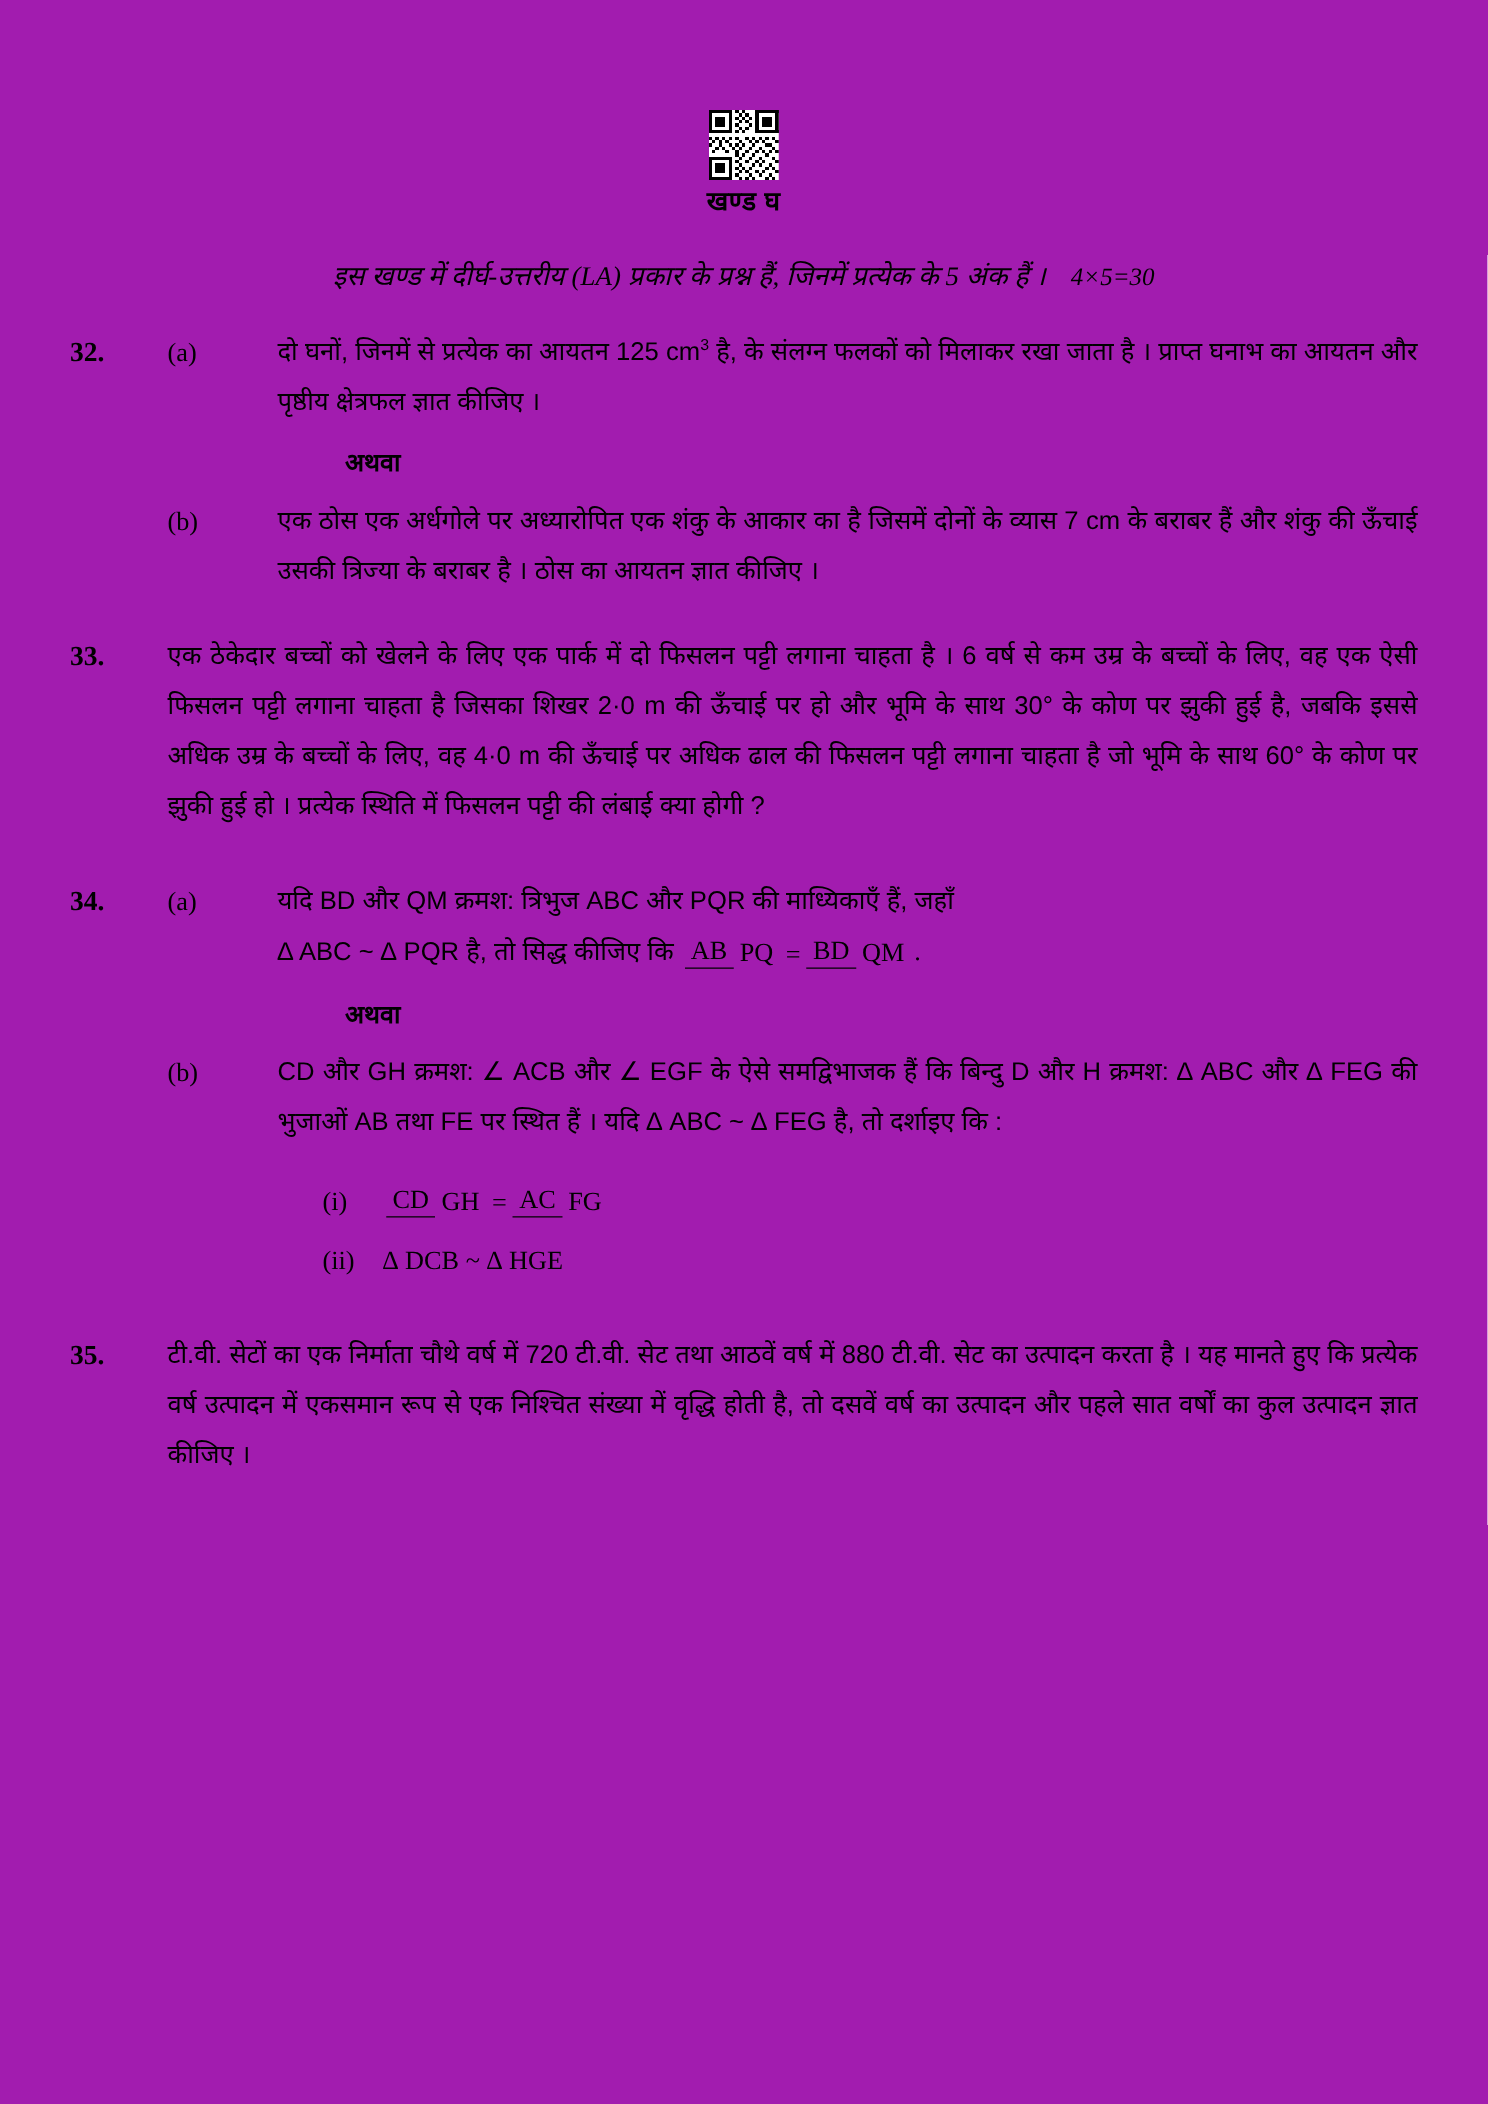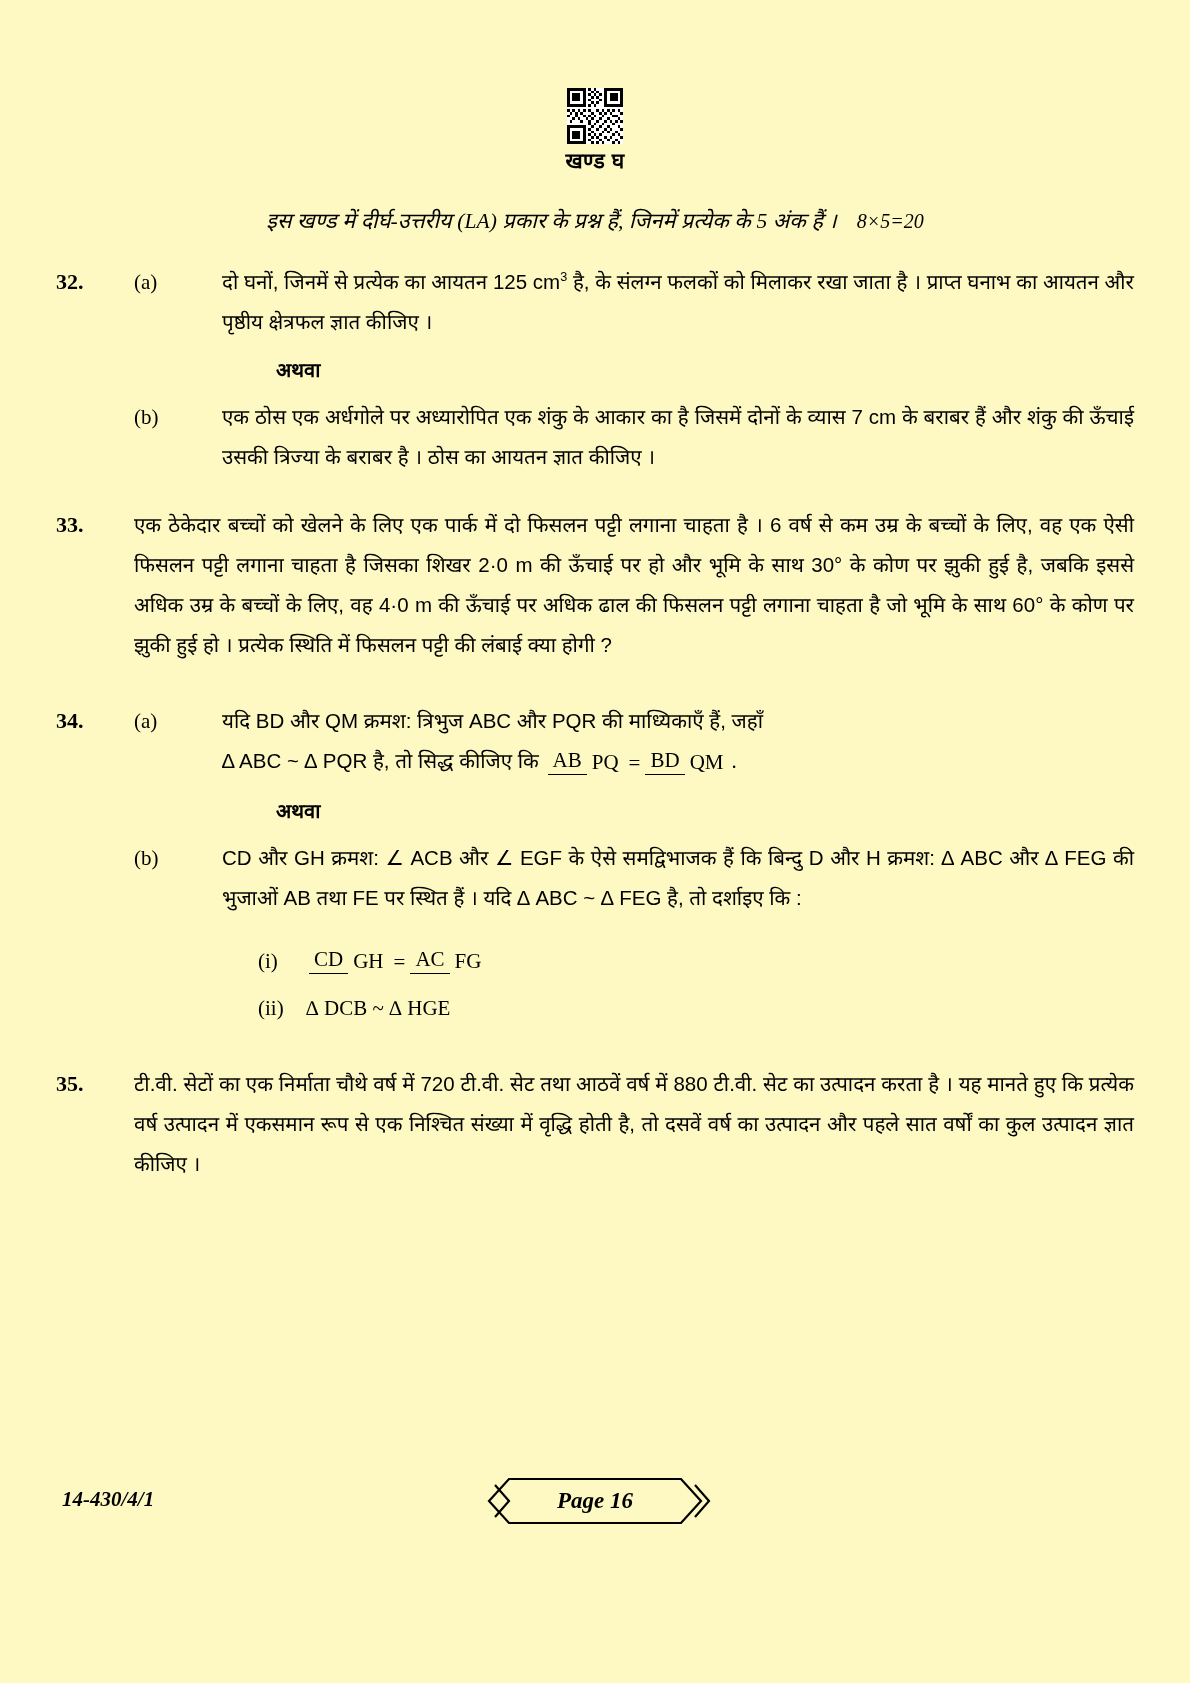--- a/index.html
+++ b/index.html
@@ -10,21 +10,21 @@
   }
   body {
     font-family: "Liberation Serif", "DejaVu Serif", serif;
     color: #000000;
   }
   .page {
     position: relative;
     width: 1190px;
     height: 1683px;
     margin: 0 auto;
-    background: #fef9c3;
+    background: #a21caf;
     overflow: hidden;
     box-sizing: border-box;
   }
 
   
   .qr-wrap {
     position: absolute;
     top: 88px;
     left: 0;
     right: 0;
@@ -339,21 +339,21 @@
           <rect x="17" y="20" width="1" height="1"></rect>
         <rect x="19" y="20" width="1" height="1"></rect>
       </g>
     </svg>
   </div>
 
   <div class="section-heading">खण्ड घ</div>
 
   <div class="instruction-row">
     <div class="instruction-text">इस खण्ड में दीर्घ-उत्तरीय (LA) प्रकार के प्रश्न हैं, जिनमें प्रत्येक के 5 अंक हैं ।</div>
-    <div class="instruction-marks">8×5=20</div>
+    <div class="instruction-marks">4×5=30</div>
   </div>
 
   <div class="body-block">
 
     <div class="qrow">
       <div class="qnum">32.</div>
       <div class="qlabel">(a)</div>
       <div class="qbody hi"><span>दो घनों, जिनमें से प्रत्येक का आयतन 125 cm</span><sup class="exp">3</sup><span> है, के संलग्न फलकों को मिलाकर रखा जाता है । प्राप्त घनाभ का आयतन और पृष्ठीय क्षेत्रफल ज्ञात कीजिए ।</span></div>
     </div>
 
@@ -424,25 +424,14 @@
 
     <div class="spacer-lg"></div>
 
     <div class="qrow">
       <div class="qnum">35.</div>
       <div class="qbody hi">टी.वी. सेटों का एक निर्माता चौथे वर्ष में 720 टी.वी. सेट तथा आठवें वर्ष में 880 टी.वी. सेट का उत्पादन करता है । यह मानते हुए कि प्रत्येक वर्ष उत्पादन में एकसमान रूप से एक निश्चित संख्या में वृद्धि होती है, तो दसवें वर्ष का उत्पादन और पहले सात वर्षों का कुल उत्पादन ज्ञात कीजिए ।</div>
     </div>
 
   </div>
 
-  <div class="footer">
-    <div class="footer-code">14-430/4/1</div>
-    <div class="page-banner">
-      <svg class="banner-svg" width="260" height="52" viewBox="0 0 260 52">
-        <path d="M 44 4 L 216 4 L 236 26 L 216 48 L 44 48 L 24 26 Z" fill="none" stroke="#000000" stroke-width="2.2"></path>
-        <path d="M 30 10 L 44 26 L 30 42" fill="none" stroke="#000000" stroke-width="2.2"></path>
-        <path d="M 230 10 L 244 26 L 230 42" fill="none" stroke="#000000" stroke-width="2.2"></path>
-      </svg>
-      <div class="banner-label">Page 16</div>
-    </div>
-  </div>
 
 </div>
 
 </body></html>

